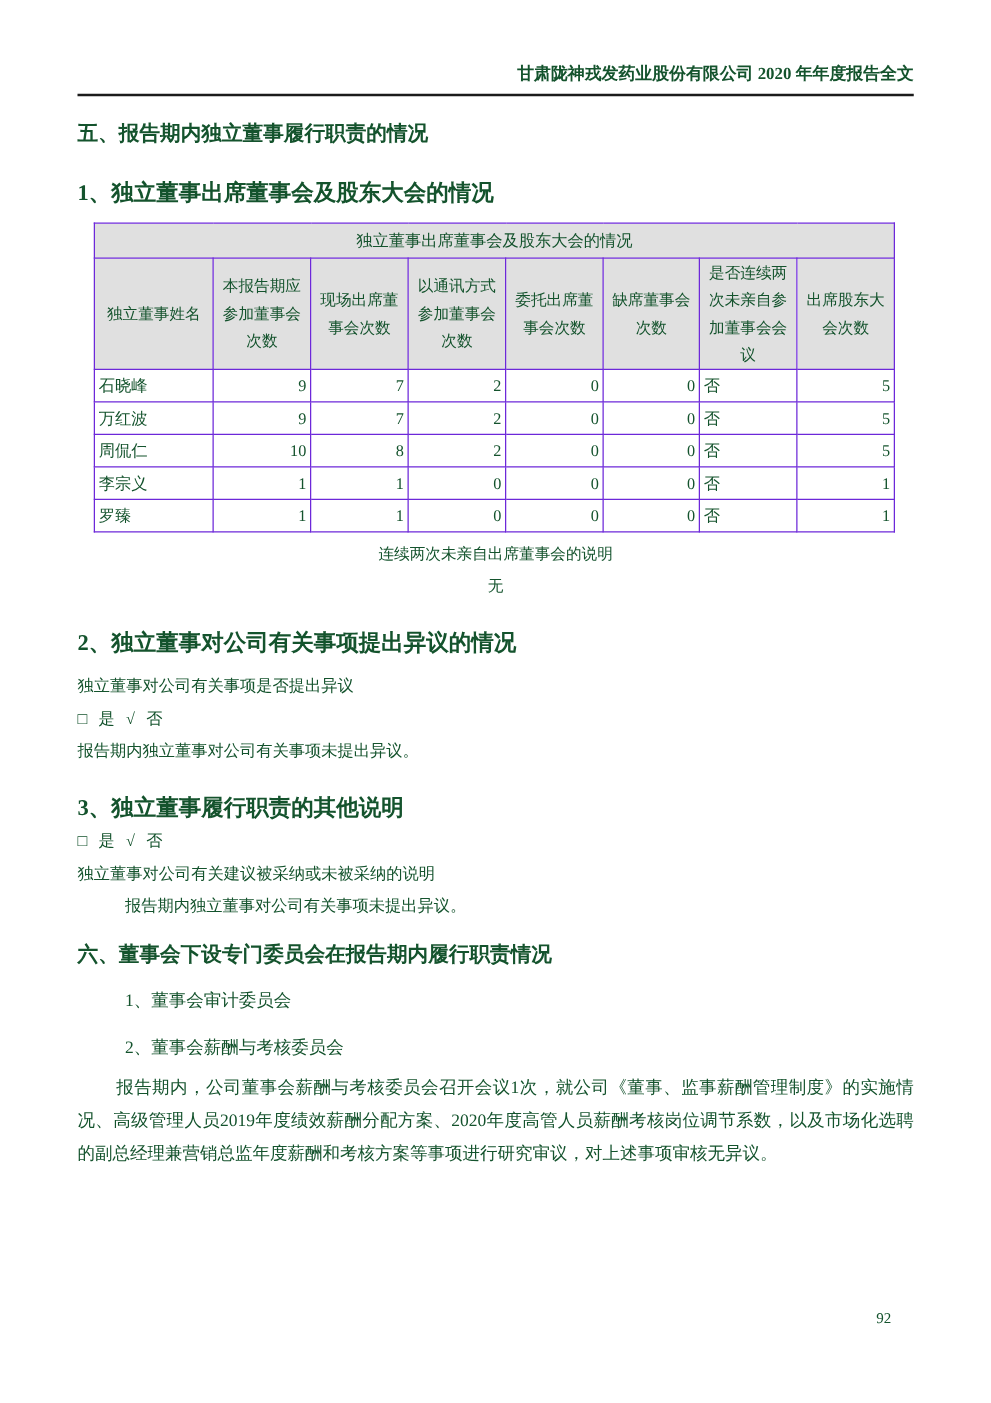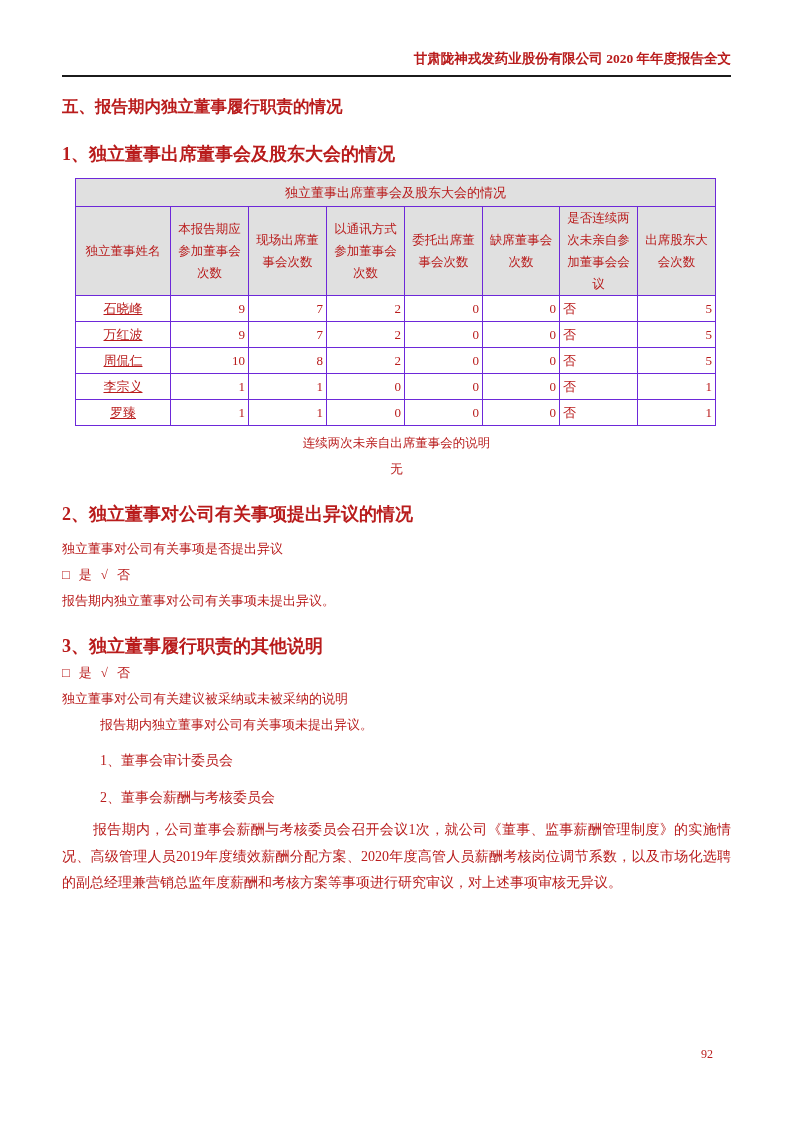--- a/index.html
+++ b/index.html
@@ -9,21 +9,21 @@
   }
   .page {
     position: relative;
     width: 793px;
     height: 1122px;
     background: #ffffff;
     box-sizing: border-box;
     padding: 0 62px;
     overflow: hidden;
     font-family: "Liberation Serif", "DejaVu Serif", serif;
-    color: #b91c1c;
+    color: #14532d;
   }
   .header {
     padding-top: 50px;
     padding-bottom: 7px;
     border-bottom: 2.5px solid #1b1b1b;
     text-align: right;
     font-weight: bold;
     font-size: 13.5px;
     line-height: 18px;
   }
@@ -63,21 +63,21 @@
     font-size: 12.5px;
     line-height: 22px;
     height: 69px;
     padding: 0 3px;
   }
   .t-row td {
     height: 26px;
     font-size: 13px;
     padding: 0 3px;
   }
-  .c-name { text-align: center; text-decoration: underline; }
+  .c-name { text-align: left; }
   .c-num  { text-align: right; }
   .c-text { text-align: left; }
   p {
     margin: 0;
   }
   .small {
     font-size: 12.5px;
     line-height: 18px;
     margin-top: 8px;
     text-align: center;
@@ -217,20 +217,21 @@
   </p>
   <p class="body">报告期内独立董事对公司有关事项未提出异议。</p>
 
   <h2>3、独立董事履行职责的其他说明</h2>
   <p class="body cb-line">
     <span>□</span><span>是</span><span>√</span><span>否</span>
   </p>
   <p class="body">独立董事对公司有关建议被采纳或未被采纳的说明</p>
   <p class="body indent">报告期内独立董事对公司有关事项未提出异议。</p>
 
+  <h1>六、董事会下设专门委员会在报告期内履行职责情况</h1>
 
   <p class="subhead">1、董事会审计委员会</p>
 
   <p class="subhead">2、董事会薪酬与考核委员会</p>
   <p class="para">报告期内，公司董事会薪酬与考核委员会召开会议1次，就公司《董事、监事薪酬管理制度》的实施情况、高级管理人员2019年度绩效薪酬分配方案、2020年度高管人员薪酬考核岗位调节系数，以及市场化选聘的副总经理兼营销总监年度薪酬和考核方案等事项进行研究审议，对上述事项审核无异议。</p>
 
   <div class="footer">92</div>
 
 </div>
 

